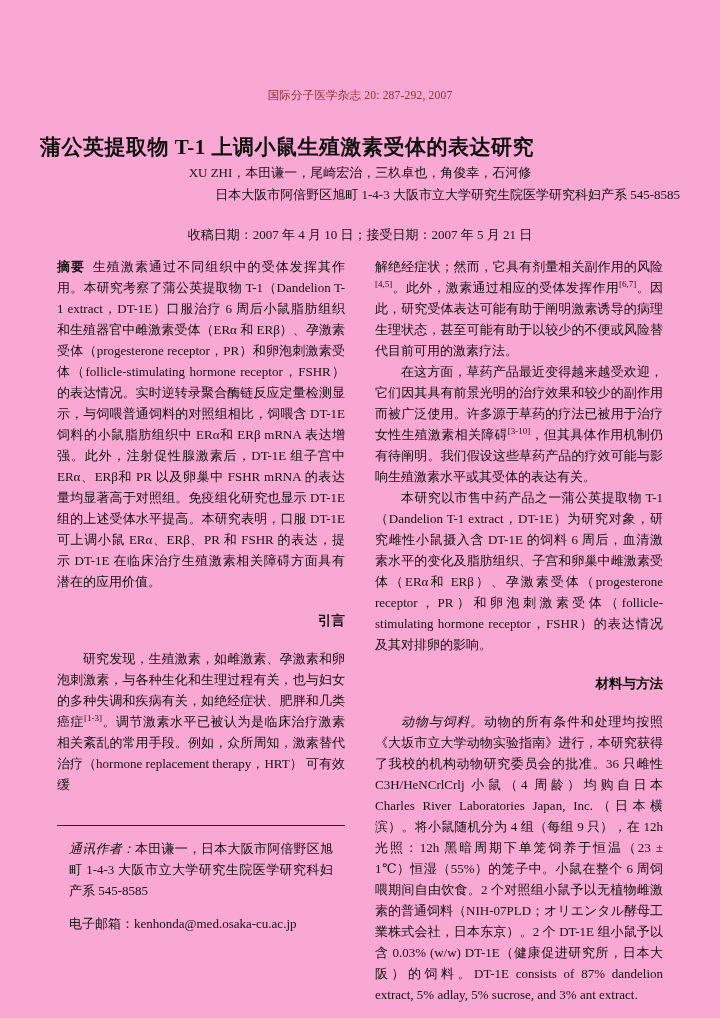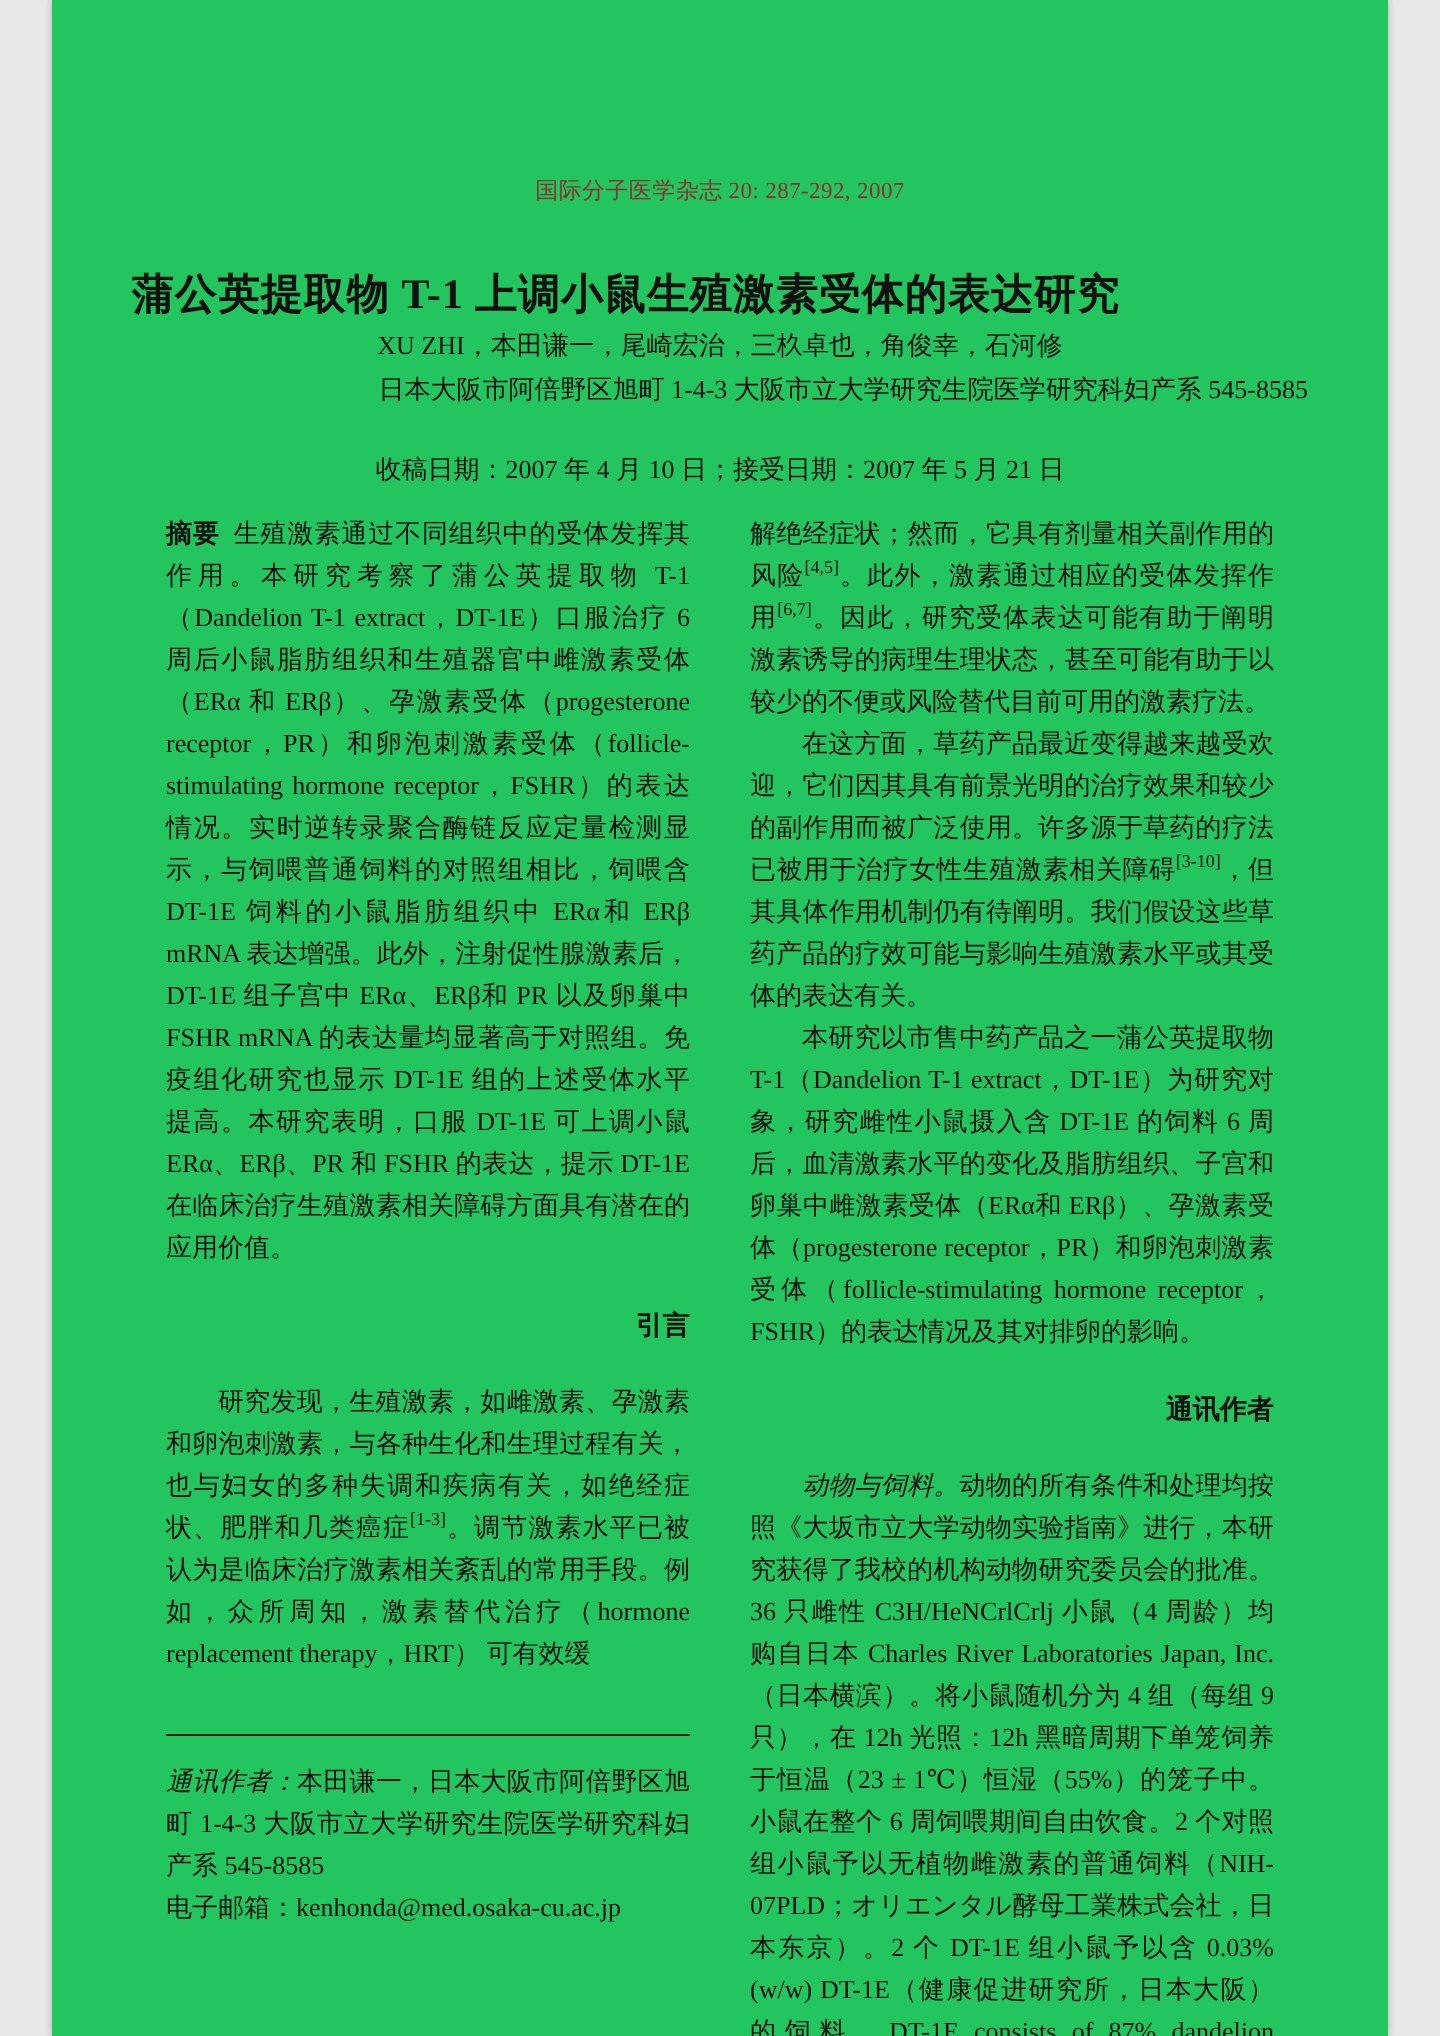--- a/index.html
+++ b/index.html
@@ -1,23 +1,23 @@
 <!DOCTYPE html>
 <html style="--header-red: #8b3030;"><head>
 <meta charset="utf-8">
 <style>
   * { margin: 0; padding: 0; box-sizing: border-box; }
   html, body { background: #e8e8e8; }
   body { font-family: "Liberation Serif", "DejaVu Serif", serif; }
   .page {
     position: relative;
-    width: 668px;
+    width: 720px;
     height: 1018px;
     margin: 0 auto;
-    background: #22c55e;
+    background: #f9a8d4;
     color: #111111;
     overflow: hidden;
     box-shadow: 0 0 4px rgba(0,0,0,.25);
   }
   .journal-header {
     position: absolute;
     top: 88px; left: 0; right: 0;
     text-align: center;
     font-size: 11.5px;
     letter-spacing: .2px;
@@ -70,21 +70,21 @@
     font-weight: bold;
     margin: 18px 0 17px 0;
     text-align: right;
   }
   .footnote-divider {
     border: none;
     border-top: 1.5px solid #222;
     margin: 30px 0 12px 0;
     width: 100%;
   }
-  .footnote p { margin: 0; }
+  .footnote p { margin: 12px; }
   .keywords-paragraph { margin-top: 21px !important; }
   sup { font-size: 9px; line-height: 0; }
 </style>
 </head>
 <body>
 
 <div class="page">
 
   <div class="journal-header">国际分子医学杂志  20: 287-292, 2007</div>
 
@@ -122,21 +122,21 @@
     </div>
 
     <div class="col">
 
       <p>解绝经症状；然而，它具有剂量相关副作用的风险<sup>[4,5]</sup>。此外，激素通过相应的受体发挥作用<sup>[6,7]</sup>。因此，研究受体表达可能有助于阐明激素诱导的病理生理状态，甚至可能有助于以较少的不便或风险替代目前可用的激素疗法。</p>
 
       <p class="indent">在这方面，草药产品最近变得越来越受欢迎，它们因其具有前景光明的治疗效果和较少的副作用而被广泛使用。许多源于草药的疗法已被用于治疗女性生殖激素相关障碍<sup>[3-10]</sup>，但其具体作用机制仍有待阐明。我们假设这些草药产品的疗效可能与影响生殖激素水平或其受体的表达有关。</p>
 
       <p class="indent">本研究以市售中药产品之一蒲公英提取物 T-1（Dandelion T-1 extract，DT-1E）为研究对象，研究雌性小鼠摄入含 DT-1E 的饲料 6 周后，血清激素水平的变化及脂肪组织、子宫和卵巢中雌激素受体（ERα和 ERβ）、孕激素受体（progesterone receptor，PR）和卵泡刺激素受体（follicle-stimulating hormone receptor，FSHR）的表达情况及其对排卵的影响。</p>
 
-      <h2 class="section-heading">通讯作者</h2>
+      <h2 class="section-heading">材料与方法</h2>
 
       <p class="indent">
         <span class="lead-italic">动物与饲料。</span><span>动物的所有条件和处理均按照《大坂市立大学动物实验指南》进行，本研究获得了我校的机构动物研究委员会的批准。36 只雌性 C3H/HeNCrlCrlj 小鼠（4 周龄）均购自日本 Charles River Laboratories Japan, Inc.（日本横滨）。将小鼠随机分为 4 组（每组 9 只），在 12h 光照：12h 黑暗周期下单笼饲养于恒温（23 ± 1℃）恒湿（55%）的笼子中。小鼠在整个 6 周饲喂期间自由饮食。2 个对照组小鼠予以无植物雌激素的普通饲料（NIH-07PLD；オリエンタル酵母工業株式会社，日本东京）。2 个 DT-1E 组小鼠予以含 0.03% (w/w) DT-1E（健康促进研究所，日本大阪）的饲料。DT-1E consists of 87% dandelion extract, 5% adlay, 5% sucrose, and 3% ant extract.</span>
       </p>
 
     </div>
 
   </div>
 
 </div>

